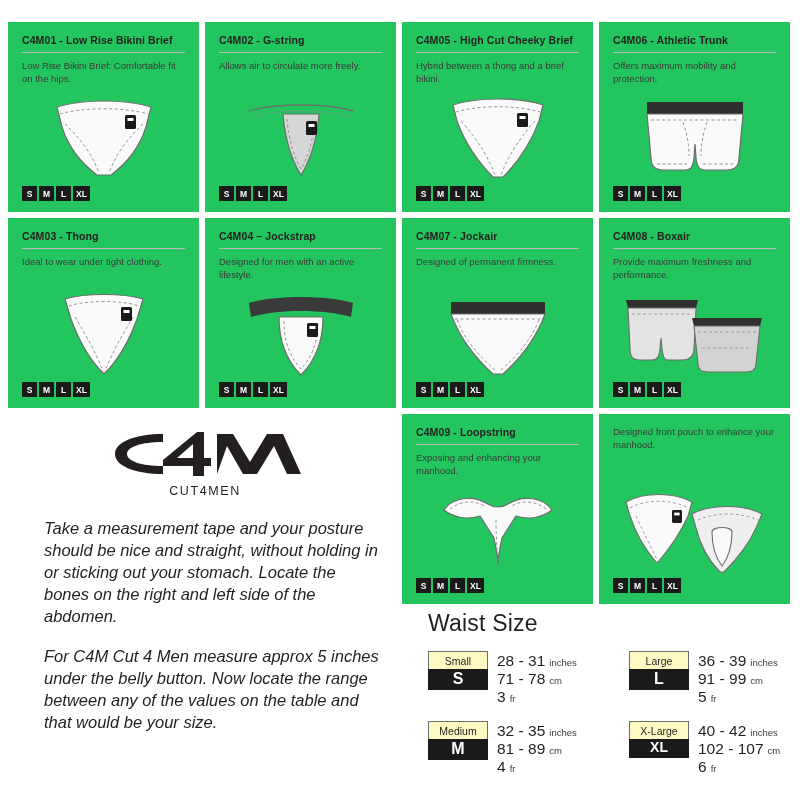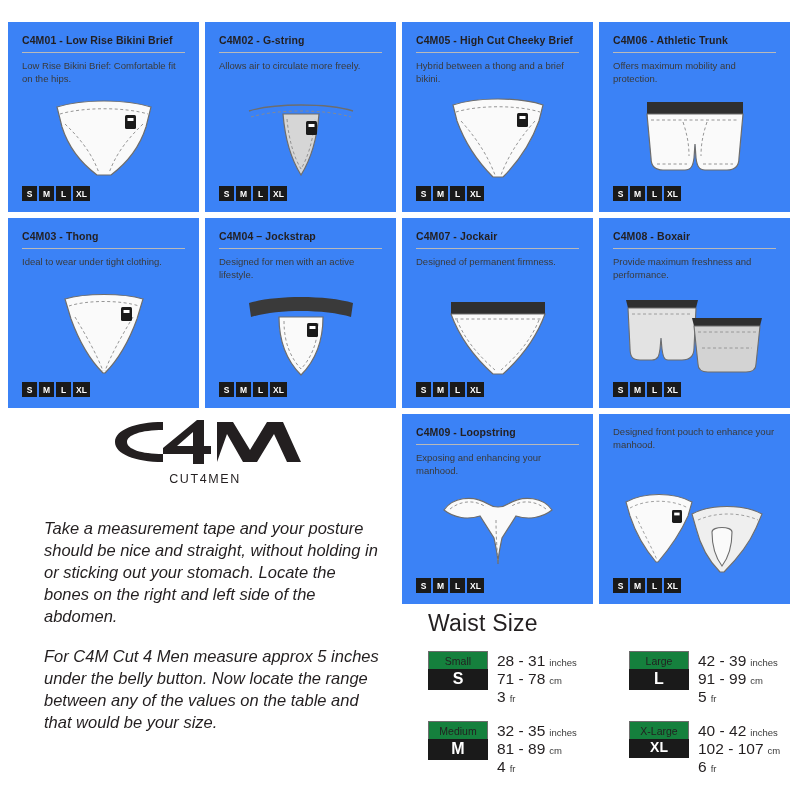--- a/index.html
+++ b/index.html
@@ -18,21 +18,21 @@
     position:absolute;
     left:8px; top:22px;
     width:784px;
     display:grid;
     grid-template-columns: repeat(4, 191px);
     grid-auto-rows: 190px;
     column-gap:6px;
     row-gap:6px;
   }
   .card {
-    background:#3b82f6;
+    background:#22c55e;
     padding:12px 14px 10px 14px;
     position:relative;
     overflow:hidden;
   }
   .card.empty { background:transparent; }
   .card-title {
     font-size:10.5px;
     font-weight:bold;
     letter-spacing:0.1px;
     padding-bottom:6px;
@@ -75,21 +75,21 @@
     align-items:center;
     justify-content:center;
     letter-spacing:0;
   }
   .chip.xl { width:17px; }
 
   
   .logo-block {
     position:absolute;
     left:40px;
-    top:416px;
+    top:428px;
     width:330px;
     text-align:center;
   }
   .logo-wrap { display:flex; justify-content:center; }
   .logo-sub {
     font-size:12.5px;
     letter-spacing:1.6px;
     margin-top:4px;
     color:#231f20;
   }
@@ -127,21 +127,21 @@
     row-gap:16px;
   }
   .wrow { display:flex; align-items:flex-start; gap:9px; }
   .sizebox { width:60px; }
   .sizebox .name {
     border:1px solid #6d6d6d;
     border-bottom:none;
     font-size:10.5px;
     text-align:center;
     padding:3px 0 2px 0;
-    background:#15803d;
+    background:#fef9c3;
   }
   .sizebox .abbr {
     background:#1a1a1a;
     color:#fff;
     text-align:center;
     font-size:16px;
     font-weight:bold;
     padding:1px 0 2px 0;
     line-height:1.1;
   }
@@ -417,21 +417,21 @@
       </div>
     </div>
 
     <div class="wrow">
       <div class="sizebox">
         <div class="name">Large</div>
         <div class="abbr">L</div>
       </div>
       <div class="measures">
         <div class="measure">
-          <span class="val">42 - 39</span>
+          <span class="val">36 - 39</span>
           <span class="unit">inches</span>
         </div>
         <div class="measure">
           <span class="val">91 - 99</span>
           <span class="unit">cm</span>
         </div>
         <div class="measure">
           <span class="val">5</span>
           <span class="unit">fr</span>
         </div>

